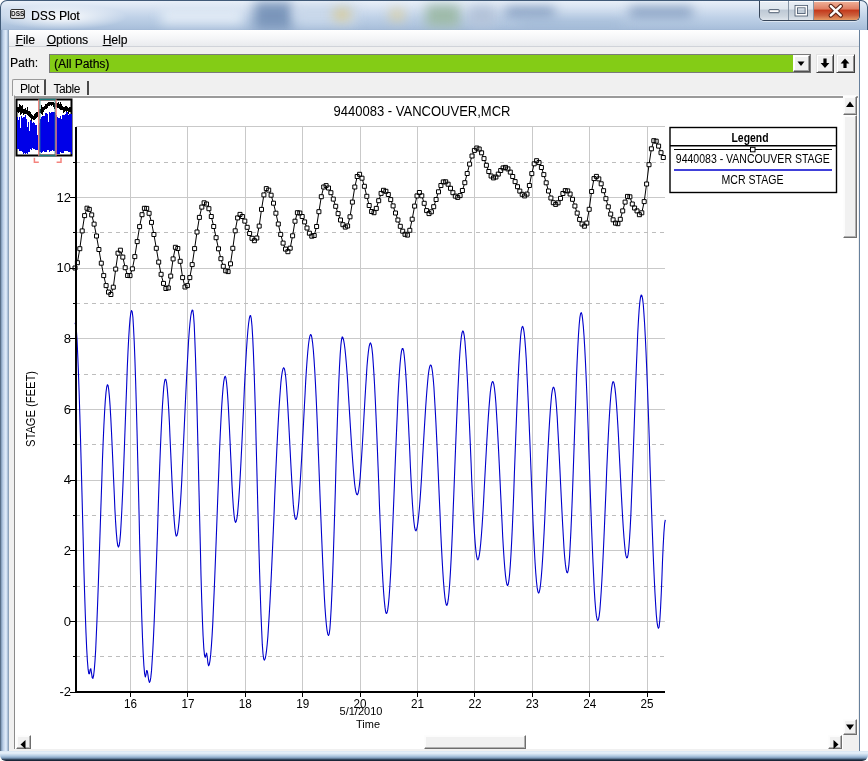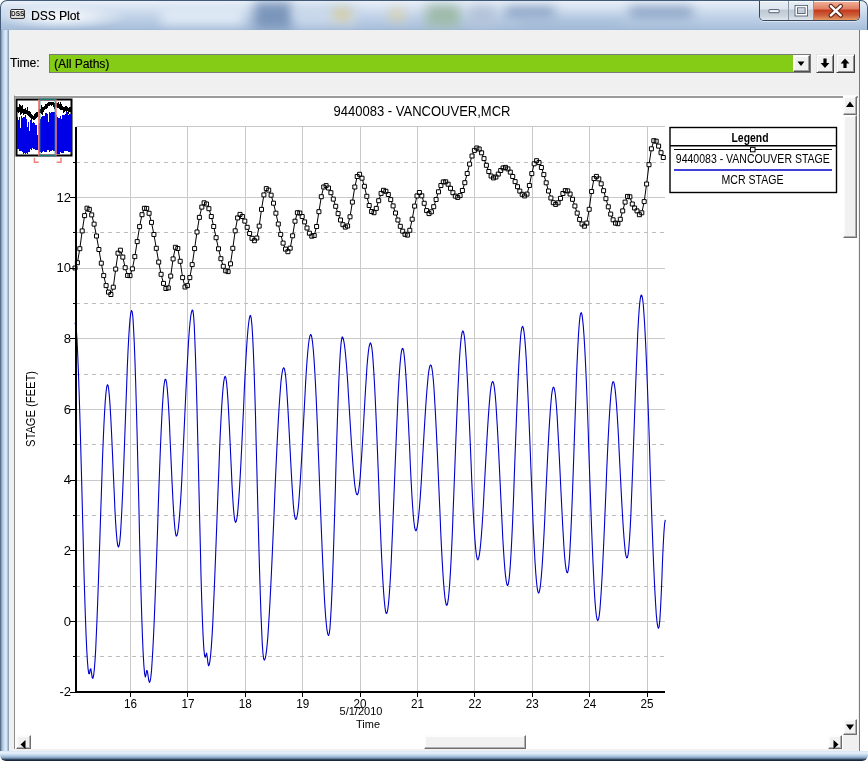--- a/index.html
+++ b/index.html
@@ -71,35 +71,44 @@
       <div class="wb" id="wb3"><svg class="glyph" viewBox="0 0 44.5 19">
             <path d="M17 5 L27 14.5 M27 5 L17 14.5" stroke="#5a2214" stroke-width="4.6" stroke-linecap="round"></path>
             <path d="M17 5 L27 14.5 M27 5 L17 14.5" stroke="#fdfdfd" stroke-width="2.4" stroke-linecap="round"></path>
           </svg></div>
     </div>
   </div>
   <div id="bL"></div>
     <div id="bR"></div>
     <div id="bB"></div>
   <div id="client">
+    <div id="menubar">
+      <span style="left:7.6px"><u>F</u>ile</span>
+      <span style="left:38.7px"><u>O</u>ptions</span>
+      <span style="left:94.7px"><u>H</u>elp</span>
+    </div>
     <div id="pathrow">
-      <div id="pathlabel">Time:</div>
+      <div id="pathlabel">Path:</div>
       <div id="combo">
           <div id="combotext">(All Paths)</div>
         <div id="combobtn"><svg width="14" height="14">
               <path d="M3.5 5.5 H10.5 L7 10 z" fill="#000"></path>
             </svg></div>
       </div>
       <div class="udbtn" style="left:807.5px"><svg width="16" height="17">
             <path d="M8 13 L3.6 8 H6.4 V3.5 H9.6 V8 H12.4 z" fill="#000"></path>
           </svg></div>
       <div class="udbtn" style="left:828px"><svg width="16" height="17">
             <path d="M8 3.5 L12.4 8.5 H9.6 V13 H6.4 V8.5 H3.6 z" fill="#000"></path>
           </svg></div>
     </div>
+    <div id="tabs">
+        <div id="tabPlot">Plot</div>
+        <div id="tabTable">Table</div>
+      </div>
     <div id="panel"></div>
   </div>
   <svg width="827" height="637" viewBox="15 98 827 637" font-family="Liberation Sans, sans-serif" style="position:absolute;left:15px;top:98px">
 <rect x="15" y="98" width="827" height="637" fill="#ffffff"></rect>
 <g shape-rendering="crispEdges">
 <path d="M130.5 127.0 V691.0M187.9 127.0 V691.0M245.3 127.0 V691.0M302.7 127.0 V691.0M360.1 127.0 V691.0M417.5 127.0 V691.0M474.9 127.0 V691.0M532.3 127.0 V691.0M589.7 127.0 V691.0M647.1 127.0 V691.0" stroke="#c9c9c9" fill="none"></path>
 <path d="M76.0 621.3 H665.0M76.0 550.7 H665.0M76.0 480.0 H665.0M76.0 409.4 H665.0M76.0 338.7 H665.0M76.0 268.0 H665.0M76.0 197.4 H665.0M76.0 126.7 H665.0" stroke="#c9c9c9" fill="none"></path>
 <path d="M76.0 656.7 H665.0M76.0 586.0 H665.0M76.0 515.4 H665.0M76.0 444.7 H665.0M76.0 374.0 H665.0M76.0 303.4 H665.0M76.0 232.7 H665.0M76.0 162.1 H665.0" stroke="#bdbdbd" fill="none" stroke-dasharray="4 4"></path>
 </g>
 <path d="M75.0 322.8L75.7 324.8L76.4 330.9L77.1 340.9L77.7 354.6L78.4 371.5L79.1 391.5L79.8 413.9L80.5 438.3L81.2 464.1L81.9 490.7L82.6 517.5L83.3 543.9L83.9 569.2L84.6 592.8L85.3 614.3L86.0 633.1L86.7 648.7L87.4 660.8L88.1 669.2L88.8 673.6L89.5 673.8L90.1 669.7L90.8 668.7L91.5 672.8L92.2 677.6L92.9 678.3L93.6 675.5L94.3 669.6L95.0 660.9L95.7 649.5L96.3 635.5L97.0 619.4L97.7 601.5L98.4 582.1L99.1 561.6L99.8 540.5L100.5 519.2L101.2 498.2L101.9 477.8L102.5 458.6L103.2 441.0L103.9 425.2L104.6 411.7L105.3 400.6L106.0 392.4L106.7 387.0L107.4 384.7L108.1 385.5L108.7 389.5L109.4 396.4L110.1 406.1L110.8 418.1L111.5 432.0L112.2 447.2L112.9 463.2L113.6 479.3L114.3 494.8L114.9 509.2L115.6 521.9L116.3 532.4L117.0 540.3L117.7 545.3L118.4 547.1L119.1 545.8L119.8 541.4L120.5 533.9L121.1 523.6L121.8 510.7L122.5 495.7L123.2 478.9L123.9 460.7L124.6 441.7L125.3 422.3L126.0 403.1L126.7 384.6L127.3 367.3L128.0 351.6L128.7 338.0L129.4 326.8L130.1 318.4L130.8 312.9L131.5 310.5L132.2 311.7L132.9 317.3L133.5 327.3L134.2 341.3L134.9 359.2L135.6 380.3L136.3 404.2L137.0 430.3L137.7 458.0L138.4 486.6L139.1 515.4L139.7 543.6L140.4 570.6L141.1 595.7L141.8 618.3L142.5 637.8L143.2 653.8L143.9 665.8L144.6 673.6L145.3 677.0L145.9 675.1L146.6 670.5L147.3 671.0L148.0 675.2L148.7 680.1L149.4 682.4L150.1 681.3L150.8 677.4L151.5 670.9L152.1 661.8L152.8 650.4L153.5 636.8L154.2 621.3L154.9 604.1L155.6 585.6L156.3 566.1L157.0 546.0L157.7 525.6L158.3 505.3L159.0 485.4L159.7 466.4L160.4 448.6L161.1 432.2L161.8 417.6L162.5 405.0L163.2 394.8L163.8 386.9L164.5 381.7L165.2 379.2L165.9 379.5L166.6 382.8L167.3 389.1L168.0 398.0L168.7 409.3L169.4 422.5L170.0 437.0L170.7 452.4L171.4 468.0L172.1 483.1L172.8 497.3L173.5 509.9L174.2 520.4L174.9 528.5L175.6 533.8L176.2 536.1L176.9 535.6L177.6 533.1L178.3 528.5L179.0 522.1L179.7 513.8L180.4 503.9L181.1 492.6L181.8 479.9L182.4 466.3L183.1 451.9L183.8 436.9L184.5 421.7L185.2 406.5L185.9 391.6L186.6 377.3L187.3 363.8L188.0 351.4L188.6 340.2L189.3 330.6L190.0 322.7L190.7 316.5L191.4 312.3L192.1 310.1L192.8 310.2L193.5 314.8L194.2 324.4L194.8 338.7L195.5 357.2L196.2 379.4L196.9 404.6L197.6 432.2L198.3 461.3L199.0 491.0L199.7 520.5L200.4 548.9L201.0 575.4L201.7 599.2L202.4 619.7L203.1 636.1L203.8 648.1L204.5 655.2L205.2 657.4L205.9 655.1L206.6 653.1L207.2 656.5L207.9 663.0L208.6 665.8L209.3 664.4L210.0 660.6L210.7 654.4L211.4 645.9L212.1 635.4L212.8 622.9L213.4 608.7L214.1 593.0L214.8 576.1L215.5 558.2L216.2 539.8L216.9 521.0L217.6 502.2L218.3 483.8L219.0 465.9L219.6 449.0L220.3 433.3L221.0 419.1L221.7 406.6L222.4 396.1L223.1 387.6L223.8 381.4L224.5 377.6L225.2 376.2L225.8 377.5L226.5 382.0L227.2 389.4L227.9 399.4L228.6 411.6L229.3 425.5L230.0 440.4L230.7 455.7L231.4 470.7L232.0 484.7L232.7 497.3L233.4 507.7L234.1 515.6L234.8 520.5L235.5 522.4L236.2 521.5L236.9 518.4L237.6 513.3L238.2 506.2L238.9 497.2L239.6 486.6L240.3 474.6L241.0 461.4L241.7 447.3L242.4 432.6L243.1 417.6L243.8 402.7L244.4 388.1L245.1 374.1L245.8 361.1L246.5 349.3L247.2 339.0L247.9 330.3L248.6 323.5L249.3 318.7L249.9 316.0L250.6 315.5L251.3 318.7L252.0 326.0L252.7 337.4L253.4 352.4L254.1 370.8L254.8 392.0L255.5 415.6L256.1 441.0L256.8 467.5L257.5 494.6L258.2 521.4L258.9 547.5L259.6 572.0L260.3 594.5L261.0 614.4L261.7 631.1L262.3 644.4L263.0 653.7L263.7 659.0L264.4 660.1L265.1 658.8L265.8 655.7L266.5 650.8L267.2 644.3L267.9 636.1L268.5 626.5L269.2 615.4L269.9 603.2L270.6 589.8L271.3 575.5L272.0 560.4L272.7 544.8L273.4 528.8L274.1 512.6L274.7 496.4L275.4 480.4L276.1 464.9L276.8 450.0L277.5 435.8L278.2 422.6L278.9 410.5L279.6 399.7L280.3 390.3L280.9 382.4L281.6 376.1L282.3 371.6L283.0 368.7L283.7 367.7L284.4 368.7L285.1 372.1L285.8 377.8L286.5 385.7L287.1 395.4L287.8 406.6L288.5 419.1L289.2 432.3L289.9 445.9L290.6 459.4L291.3 472.4L292.0 484.5L292.7 495.3L293.3 504.4L294.0 511.6L294.7 516.5L295.4 519.2L296.1 519.4L296.8 517.6L297.5 514.0L298.2 508.5L298.9 501.2L299.5 492.5L300.2 482.3L300.9 471.0L301.6 458.8L302.3 445.9L303.0 432.6L303.7 419.2L304.4 406.0L305.1 393.2L305.7 381.1L306.4 369.9L307.1 360.0L307.8 351.5L308.5 344.5L309.2 339.3L309.9 336.0L310.6 334.5L311.3 335.1L311.9 337.9L312.6 342.8L313.3 349.8L314.0 358.9L314.7 369.8L315.4 382.4L316.1 396.5L316.8 411.9L317.5 428.4L318.1 445.8L318.8 463.7L319.5 481.9L320.2 500.2L320.9 518.2L321.6 535.8L322.3 552.6L323.0 568.4L323.7 583.0L324.3 596.1L325.0 607.6L325.7 617.3L326.4 625.0L327.1 630.7L327.8 634.2L328.5 635.5L329.2 633.9L329.9 628.8L330.5 620.1L331.2 608.1L331.9 593.1L332.6 575.5L333.3 555.7L334.0 534.2L334.7 511.5L335.4 488.2L336.0 464.8L336.7 441.9L337.4 420.2L338.1 400.1L338.8 382.0L339.5 366.6L340.2 354.1L340.9 344.9L341.6 339.1L342.2 336.9L342.9 337.6L343.6 340.0L344.3 343.9L345.0 349.3L345.7 356.2L346.4 364.3L347.1 373.4L347.8 383.5L348.4 394.2L349.1 405.4L349.8 416.9L350.5 428.2L351.2 439.4L351.9 450.0L352.6 460.0L353.3 469.0L354.0 476.9L354.6 483.5L355.3 488.7L356.0 492.3L356.7 494.4L357.4 494.8L358.1 493.3L358.8 489.8L359.5 484.3L360.2 477.2L360.8 468.4L361.5 458.4L362.2 447.2L362.9 435.4L363.6 423.0L364.3 410.6L365.0 398.4L365.7 386.7L366.4 375.9L367.0 366.3L367.7 358.1L368.4 351.5L369.1 346.7L369.8 343.8L370.5 342.9L371.2 344.4L371.9 348.2L372.6 354.4L373.2 362.9L373.9 373.4L374.6 385.8L375.3 400.0L376.0 415.5L376.7 432.1L377.4 449.6L378.1 467.6L378.8 485.8L379.4 503.9L380.1 521.5L380.8 538.3L381.5 554.1L382.2 568.4L382.9 581.1L383.6 592.0L384.3 600.8L385.0 607.4L385.6 611.7L386.3 613.5L387.0 612.9L387.7 609.9L388.4 604.6L389.1 597.0L389.8 587.3L390.5 575.8L391.2 562.4L391.8 547.7L392.5 531.7L393.2 514.8L393.9 497.2L394.6 479.4L395.3 461.6L396.0 444.2L396.7 427.4L397.4 411.6L398.0 397.0L398.7 384.0L399.4 372.7L400.1 363.4L400.8 356.2L401.5 351.2L402.2 348.6L402.9 348.5L403.6 350.7L404.2 355.3L404.9 362.2L405.6 371.1L406.3 381.9L407.0 394.3L407.7 407.8L408.4 422.2L409.1 437.1L409.8 452.0L410.4 466.6L411.1 480.5L411.8 493.2L412.5 504.6L413.2 514.2L413.9 521.8L414.6 527.2L415.3 530.2L416.0 530.8L416.6 529.5L417.3 526.5L418.0 521.8L418.7 515.6L419.4 508.0L420.1 499.1L420.8 489.1L421.5 478.2L422.1 466.8L422.8 454.9L423.5 442.9L424.2 430.9L424.9 419.4L425.6 408.4L426.3 398.3L427.0 389.2L427.7 381.3L428.3 374.8L429.0 369.9L429.7 366.6L430.4 365.0L431.1 365.2L431.8 367.6L432.5 372.0L433.2 378.6L433.9 387.0L434.5 397.3L435.2 409.1L435.9 422.3L436.6 436.6L437.3 451.8L438.0 467.7L438.7 483.8L439.4 500.0L440.1 515.8L440.7 531.2L441.4 545.7L442.1 559.1L442.8 571.2L443.5 581.7L444.2 590.4L444.9 597.3L445.6 602.1L446.3 604.8L446.9 605.4L447.6 603.5L448.3 599.2L449.0 592.5L449.7 583.6L450.4 572.6L451.1 559.6L451.8 545.1L452.5 529.1L453.1 512.1L453.8 494.2L454.5 475.9L455.2 457.4L455.9 439.1L456.6 421.4L457.3 404.5L458.0 388.8L458.7 374.5L459.3 361.8L460.0 351.2L460.7 342.6L461.4 336.3L462.1 332.4L462.8 330.9L463.5 331.9L464.2 335.3L464.9 341.0L465.5 348.9L466.2 358.8L466.9 370.5L467.6 383.8L468.3 398.4L469.0 414.0L469.7 430.2L470.4 446.8L471.1 463.3L471.7 479.5L472.4 494.9L473.1 509.3L473.8 522.3L474.5 533.8L475.2 543.4L475.9 550.9L476.6 556.2L477.3 559.2L477.9 559.8L478.6 558.4L479.3 555.2L480.0 550.1L480.7 543.5L481.4 535.2L482.1 525.7L482.8 515.0L483.5 503.3L484.1 491.0L484.8 478.2L485.5 465.3L486.2 452.5L486.9 440.0L487.6 428.2L488.3 417.4L489.0 407.6L489.7 399.1L490.3 392.2L491.0 386.9L491.7 383.3L492.4 381.6L493.1 381.8L493.8 384.1L494.5 388.5L495.2 394.9L495.9 403.2L496.5 413.1L497.2 424.5L497.9 437.2L498.6 450.8L499.3 465.1L500.0 479.9L500.7 494.6L501.4 509.2L502.1 523.2L502.7 536.4L503.4 548.4L504.1 559.2L504.8 568.3L505.5 575.6L506.2 581.0L506.9 584.4L507.6 585.6L508.2 584.5L508.9 580.7L509.6 574.2L510.3 565.3L511.0 554.1L511.7 540.8L512.4 525.7L513.1 509.2L513.8 491.6L514.4 473.2L515.1 454.4L515.8 435.7L516.5 417.4L517.2 399.9L517.9 383.6L518.6 368.8L519.3 355.9L520.0 345.0L520.6 336.5L521.3 330.5L522.0 327.1L522.7 326.4L523.4 328.2L524.1 332.4L524.8 338.9L525.5 347.6L526.2 358.3L526.8 370.8L527.5 385.0L528.2 400.5L528.9 417.1L529.6 434.4L530.3 452.2L531.0 470.2L531.7 487.9L532.4 505.2L533.0 521.6L533.7 536.9L534.4 550.8L535.1 563.0L535.8 573.4L536.5 581.7L537.2 587.9L537.9 591.7L538.6 593.1L539.2 592.2L539.9 589.1L540.6 584.0L541.3 576.9L542.0 568.0L542.7 557.4L543.4 545.5L544.1 532.4L544.8 518.3L545.4 503.7L546.1 488.8L546.8 474.0L547.5 459.5L548.2 445.6L548.9 432.6L549.6 420.9L550.3 410.6L551.0 402.0L551.6 395.2L552.3 390.4L553.0 387.7L553.7 387.2L554.4 388.9L555.1 392.8L555.8 398.9L556.5 407.0L557.2 416.9L557.8 428.4L558.5 441.1L559.2 454.8L559.9 469.1L560.6 483.7L561.3 498.1L562.0 512.2L562.7 525.4L563.4 537.5L564.0 548.3L564.7 557.3L565.4 564.4L566.1 569.4L566.8 572.3L567.5 572.8L568.2 570.4L568.9 564.9L569.6 556.3L570.2 545.0L570.9 531.1L571.6 515.1L572.3 497.3L573.0 478.1L573.7 458.0L574.4 437.6L575.1 417.3L575.8 397.7L576.4 379.1L577.1 362.1L577.8 347.1L578.5 334.5L579.2 324.5L579.9 317.4L580.6 313.5L581.3 312.6L582.0 314.6L582.6 319.1L583.3 326.1L584.0 335.5L584.7 347.1L585.4 360.7L586.1 376.1L586.8 393.0L587.5 411.1L588.2 430.2L588.8 449.9L589.5 469.9L590.2 489.9L590.9 509.4L591.6 528.2L592.3 546.0L593.0 562.4L593.7 577.3L594.3 590.2L595.0 601.1L595.7 609.7L596.4 615.9L597.1 619.5L597.8 620.6L598.5 619.3L599.2 615.6L599.9 609.7L600.5 601.7L601.2 591.8L601.9 580.0L602.6 566.8L603.3 552.2L604.0 536.7L604.7 520.4L605.4 503.8L606.1 487.2L606.7 470.8L607.4 455.0L608.1 440.0L608.8 426.3L609.5 414.1L610.2 403.5L610.9 394.8L611.6 388.2L612.3 383.8L612.9 381.7L613.6 381.8L614.3 384.2L615.0 388.6L615.7 395.1L616.4 403.4L617.1 413.3L617.8 424.6L618.5 437.0L619.1 450.3L619.8 464.0L620.5 477.9L621.2 491.5L621.9 504.6L622.6 516.9L623.3 528.0L624.0 537.7L624.7 545.7L625.3 551.8L626.0 555.9L626.7 557.9L627.4 557.6L628.1 554.4L628.8 548.2L629.5 539.3L630.2 527.9L630.9 514.1L631.5 498.4L632.2 481.0L632.9 462.4L633.6 443.0L634.3 423.2L635.0 403.5L635.7 384.3L636.4 366.0L637.1 349.1L637.7 334.0L638.4 321.0L639.1 310.4L639.8 302.4L640.5 297.2L641.2 295.0L641.9 295.6L642.6 298.9L643.3 304.7L643.9 313.1L644.6 323.7L645.3 336.6L646.0 351.4L646.7 367.9L647.4 385.9L648.1 405.2L648.8 425.3L649.5 446.0L650.1 466.9L650.8 487.7L651.5 508.2L652.2 527.9L652.9 546.5L653.6 563.9L654.3 579.6L655.0 593.4L655.7 605.2L656.3 614.7L657.0 621.8L657.7 626.4L658.4 628.3L659.1 626.9L659.8 620.4L660.5 609.3L661.2 594.8L661.9 578.3L662.5 561.3L663.2 545.6L663.9 532.6L664.6 523.7L665.3 519.8" stroke="#0000cc" fill="none" stroke-width="1.1" stroke-linejoin="round"></path>

